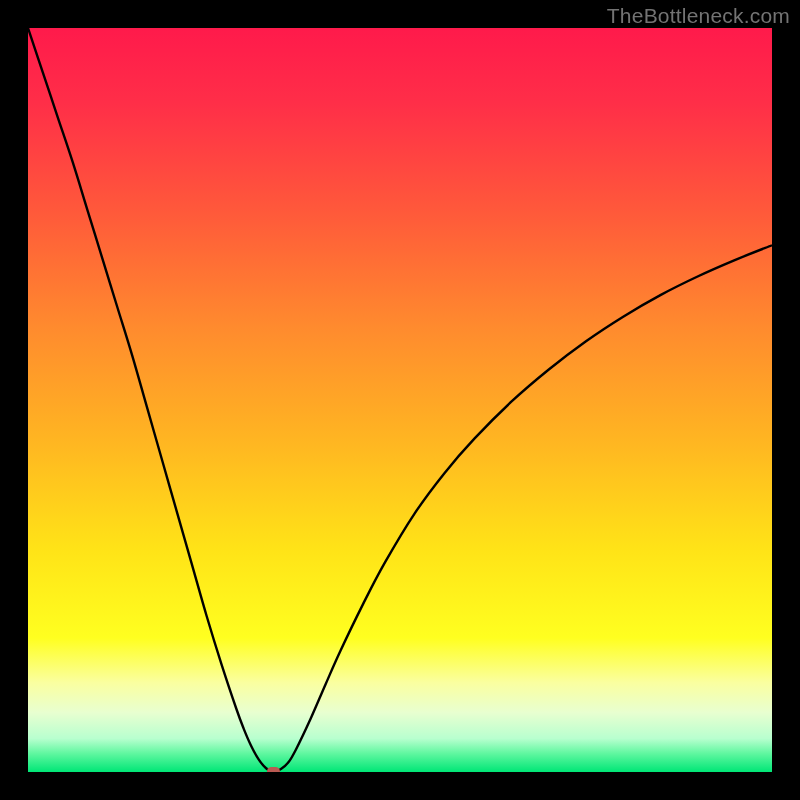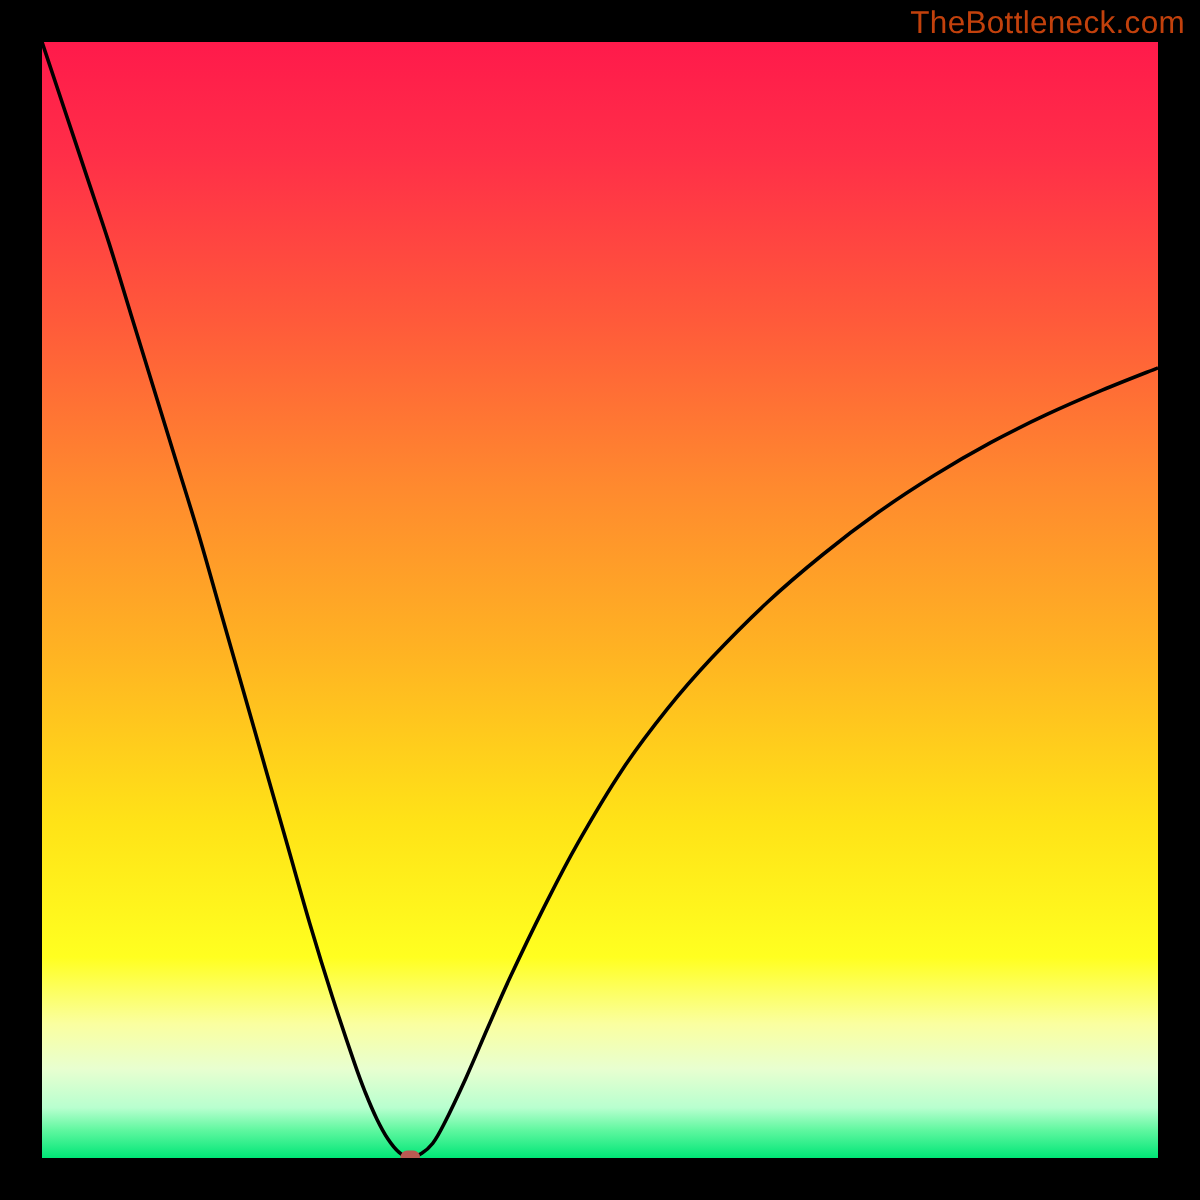--- a/index.html
+++ b/index.html
@@ -37,21 +37,21 @@
     left: 0;
     top: 0;
     width: 744px;
     height: 744px;
   }
   .watermark {
     position: absolute;
     top: 4px;
     right: 10px;
     font-size: 21px;
-    color: #c2410c;
+    color: #737373;
     letter-spacing: 0.2px;
     font-weight: 500;
   }
   .marker {
     position: absolute;
     width: 13px;
     height: 9px;
     background: #b95a52;
     border-radius: 5px;
   }

